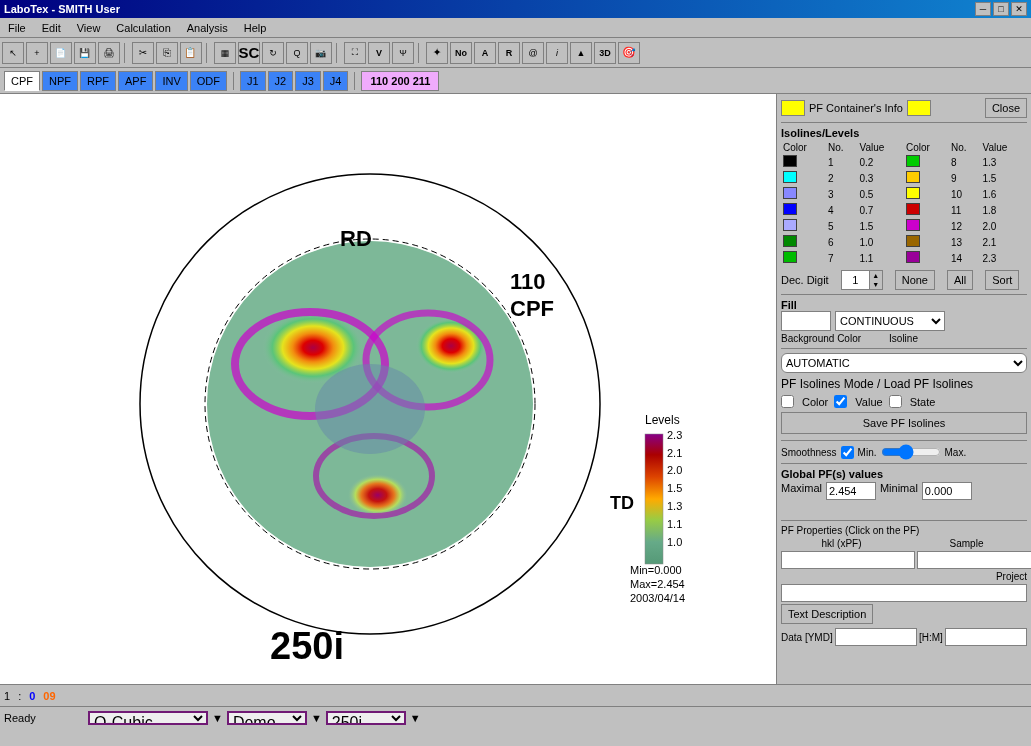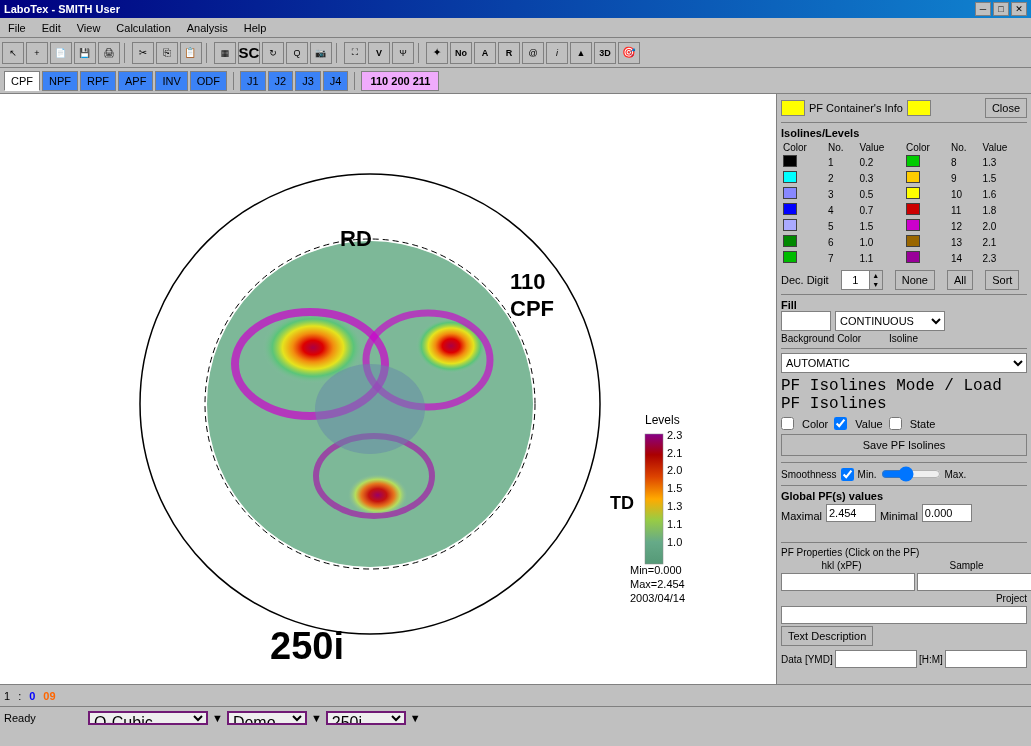--- a/index.html
+++ b/index.html
@@ -585,29 +585,29 @@
       <div style="display:flex;gap:8px;margin-bottom:2px;align-items:flex-end;">
         <span style="font-size:10px;">Background Color</span>
         <span style="font-size:10px;margin-left:20px;">Isoline</span>
       </div>
     </div>
     
     <div class="h-divider"></div>
     
     
     <div style="margin-bottom:4px;">
-      <select class="panel-select" style="width:100%;">
+      <select class="panel-select" style="width:100%;border-radius:6px;">
         <option>AUTOMATIC</option>
         <option>MANUAL</option>
       </select>
     </div>
     
     
     <div style="margin-bottom:4px;">
-      <span style="font-size:16px;font-family:Liberation Mono, monospace;">PF Isolines Mode / Load PF Isolines</span>
+      <span style="font-size:12px;">PF Isolines Mode / Load PF Isolines</span>
     </div>
     
     
     <div style="display:flex;align-items:center;gap:6px;margin-bottom:4px;">
       <input type="checkbox" class="panel-check" style="">
       <span>Color</span>
       <input type="checkbox" class="panel-check" checked="" style="">
       <span>Value</span>
       <input type="checkbox" class="panel-check" style="">
       <span>State</span>
@@ -625,21 +625,21 @@
       <span>Min.</span>
       <input type="range" class="mini-slider" min="0" max="100" value="40" style="">
       <span>Max.</span>
     </div>
     
     <div class="h-divider"></div>
     
     
     <div>
       <div class="panel-title">Global PF(s) values</div>
-      <div style="display:flex;align-items:flex-end;gap:4px;margin-bottom:20px;">
+      <div style="display:flex;align-items:flex-start;gap:4px;margin-bottom:20px;">
         <span>Maximal</span>
         <input class="panel-input" type="text" style="width: 50px;" value="2.454">
         <span>Minimal</span>
         <input class="panel-input" type="text" style="width: 50px;" value="0.000">
       </div>
     </div>
     
     <div class="h-divider"></div>
     
     

